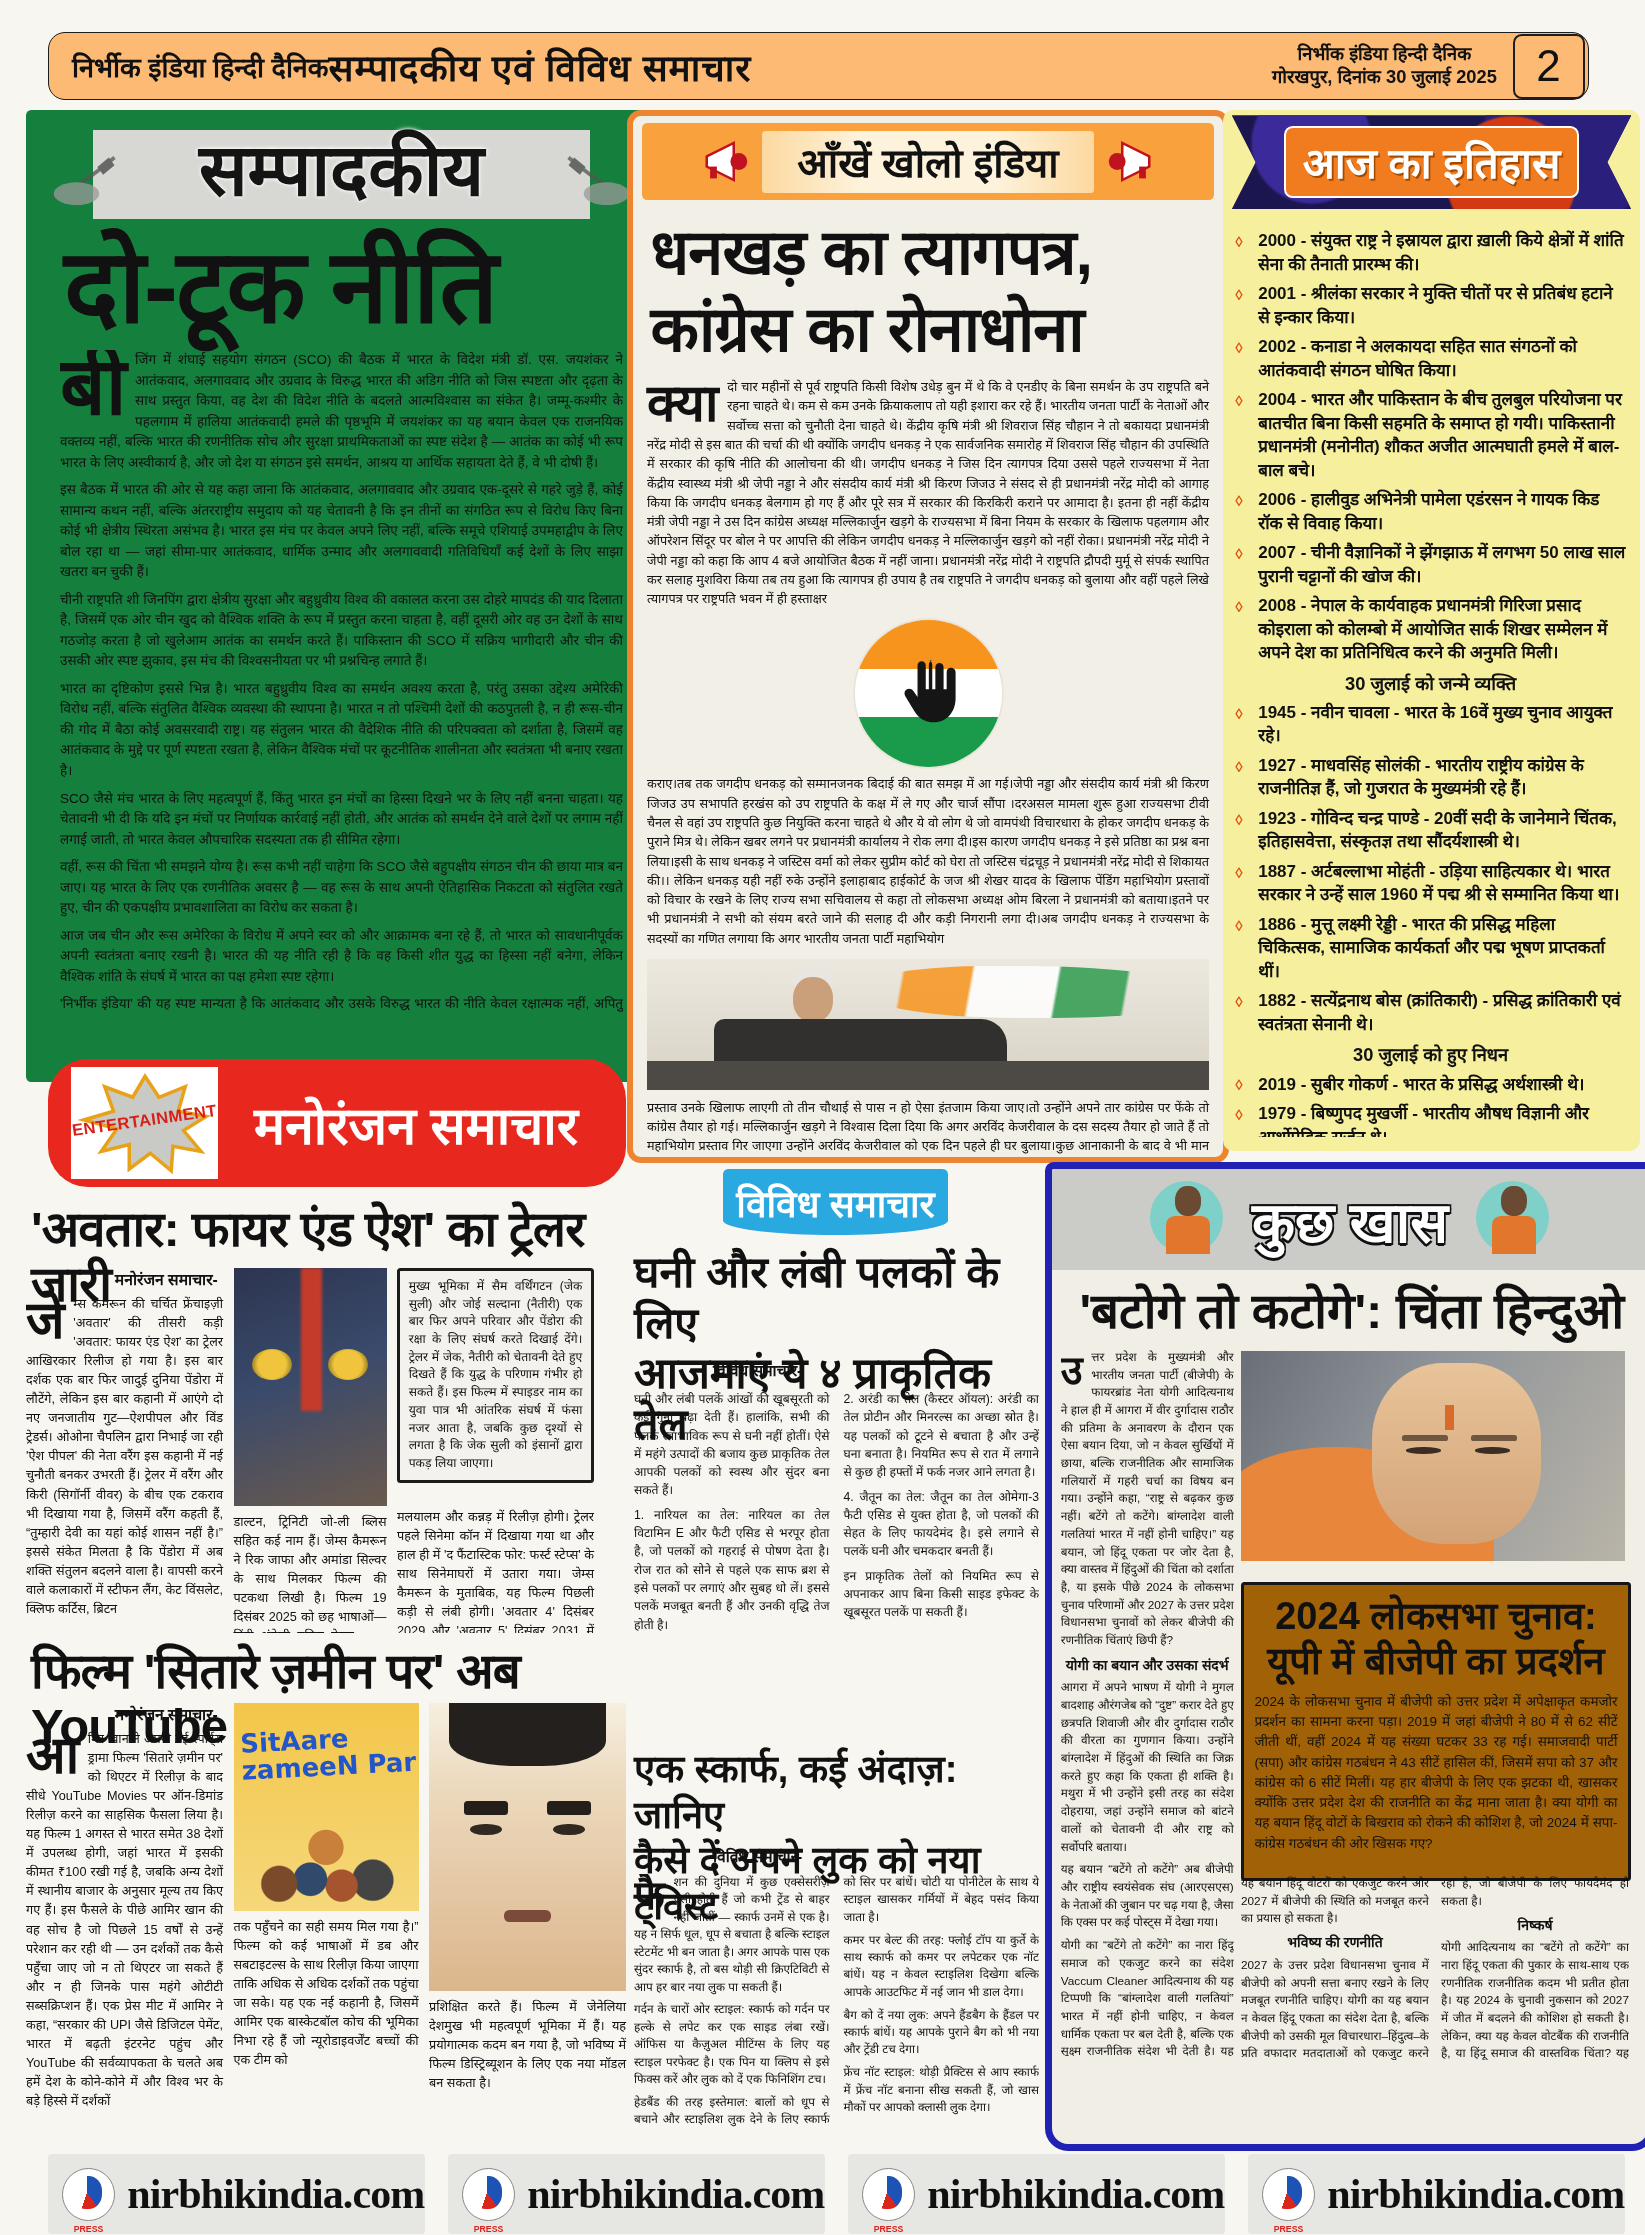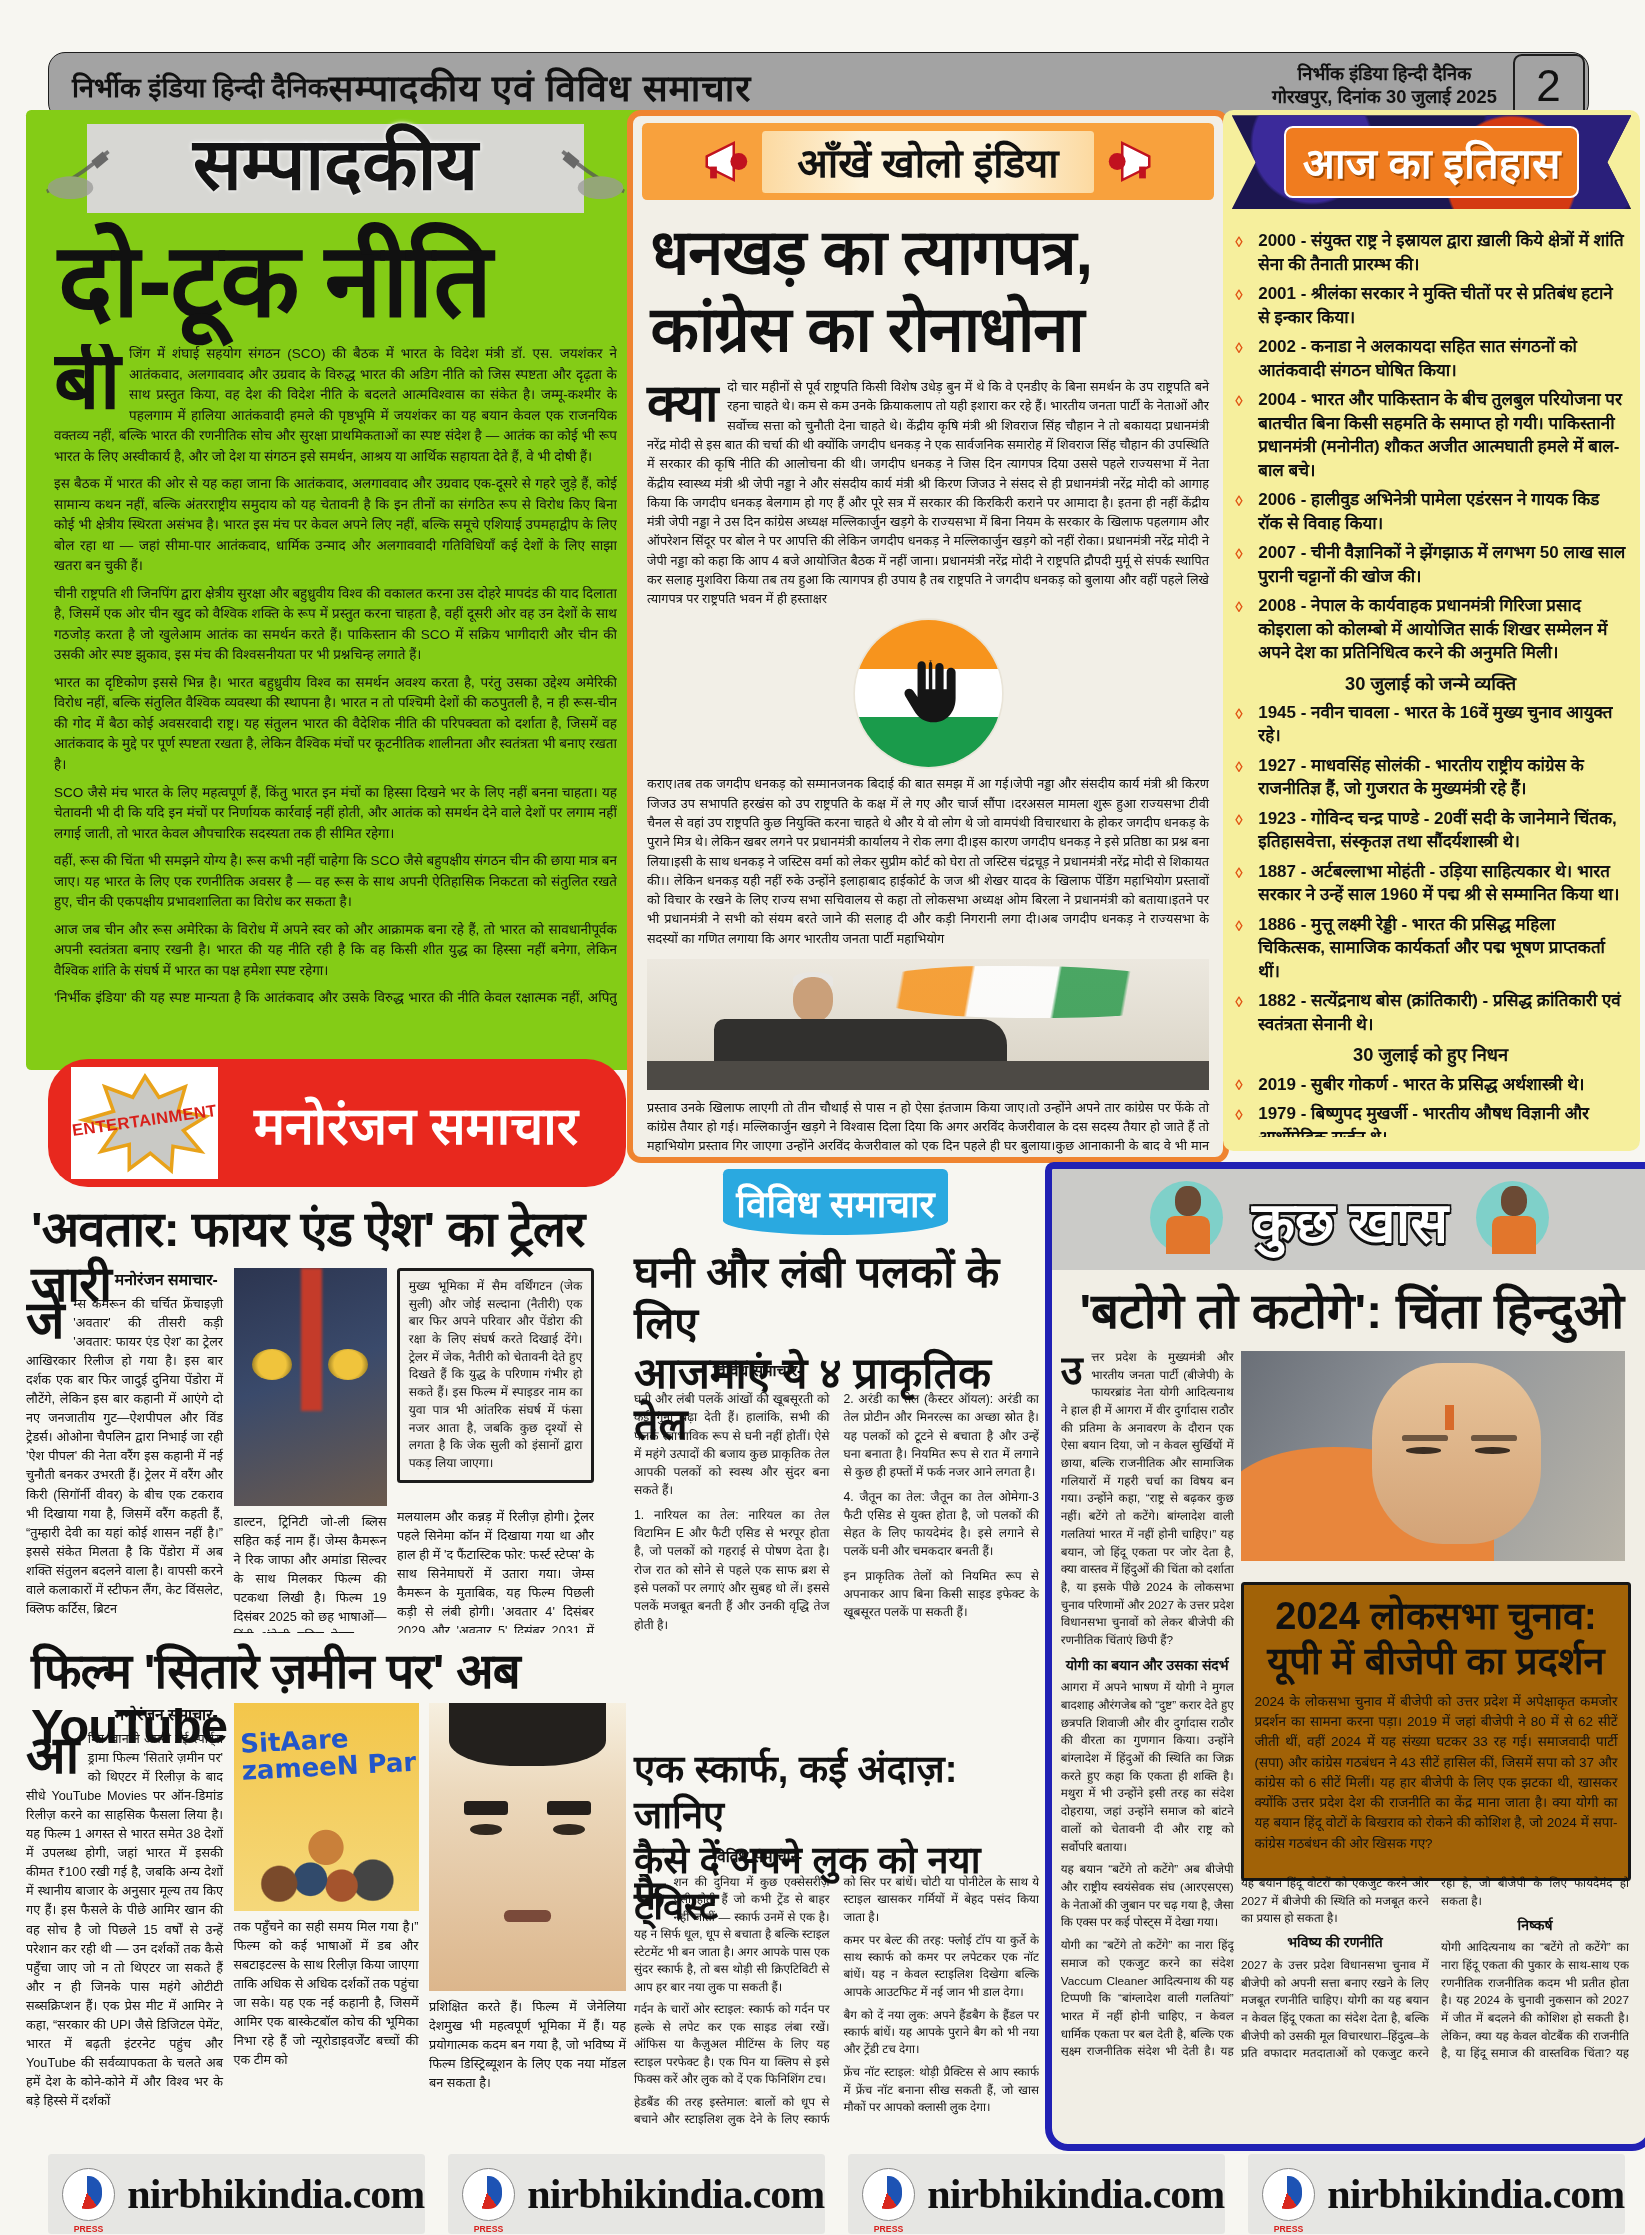--- a/index.html
+++ b/index.html
@@ -3,30 +3,30 @@
 <meta charset="utf-8">
 <style>
   html,body{margin:0;padding:0;background:#9a9a9a;}
   #page{position:relative;width:1646px;height:2236px;background:#f7f6f1;overflow:hidden;
         font-family:"Liberation Sans",sans-serif;color:#111;}
   .abs{position:absolute;}
   .just{text-align:justify;}
   .clip{overflow:hidden;}
 
   
-  #masthead{left:48px;top:52px;width:1539px;height:66px;background:#a3a3a3;border:1.7px solid #1d1d1d;
+  #masthead{left:48px;top:32px;width:1539px;height:66px;background:#fdba74;border:1.7px solid #1d1d1d;
             border-radius:17px;display:flex;align-items:center;}
   #masthead .brand-left{font-size:27px;font-weight:bold;margin-left:23px;white-space:nowrap;}
   #masthead .center-title{flex:1;font-size:37px;font-weight:bold;letter-spacing:0.9px;}
   #masthead .brand-right{text-align:center;font-size:18.3px;font-weight:bold;line-height:1.25;margin-right:15.7px;white-space:nowrap;}
   #page-num{width:68px;height:61px;border:2.6px solid #1d1d1d;border-radius:8.7px;margin-right:3.5px;
             display:flex;align-items:center;justify-content:center;font-size:44px;}
 
   
-  #editorial{left:26px;top:110px;width:601px;height:942px;background:#84cc16;border-radius:5.2px;padding:9px;}
+  #editorial{left:26px;top:110px;width:601px;height:942px;background:#15803d;border-radius:5.2px;padding:15px;}
   .ed-mast{position:relative;height:103px;}
   .ed-mast .band{position:absolute;left:52px;right:52px;top:5.2px;bottom:8.7px;background:#d7d7d3;}
   .ed-mast .ttl{position:absolute;left:0;right:0;top:8.7px;text-align:center;font-size:72px;font-weight:bold;
                 color:#141414;text-shadow:0 0 2.6px #fff,0 0 5.2px #fff;line-height:1.0;}
   .hand{position:absolute;top:23px;width:114px;height:61px;opacity:.75;}
   .hand.l{left:7px;} .hand.r{right:7px;transform:scaleX(-1);}
   #ed-headline{margin:7px 15.7px 3.5px 23px;font-size:103px;font-weight:bold;line-height:1.0;letter-spacing:-1.7px;}
   #ed-body{margin:12.2px 19px 0 19px;height:664px;font-size:13.5px;line-height:1.52;}
   #ed-body p{margin:0 0 7px 0;}
   .dropcap{float:left;font-weight:bold;line-height:.8;margin:5.2px 8.7px 0 0;}

